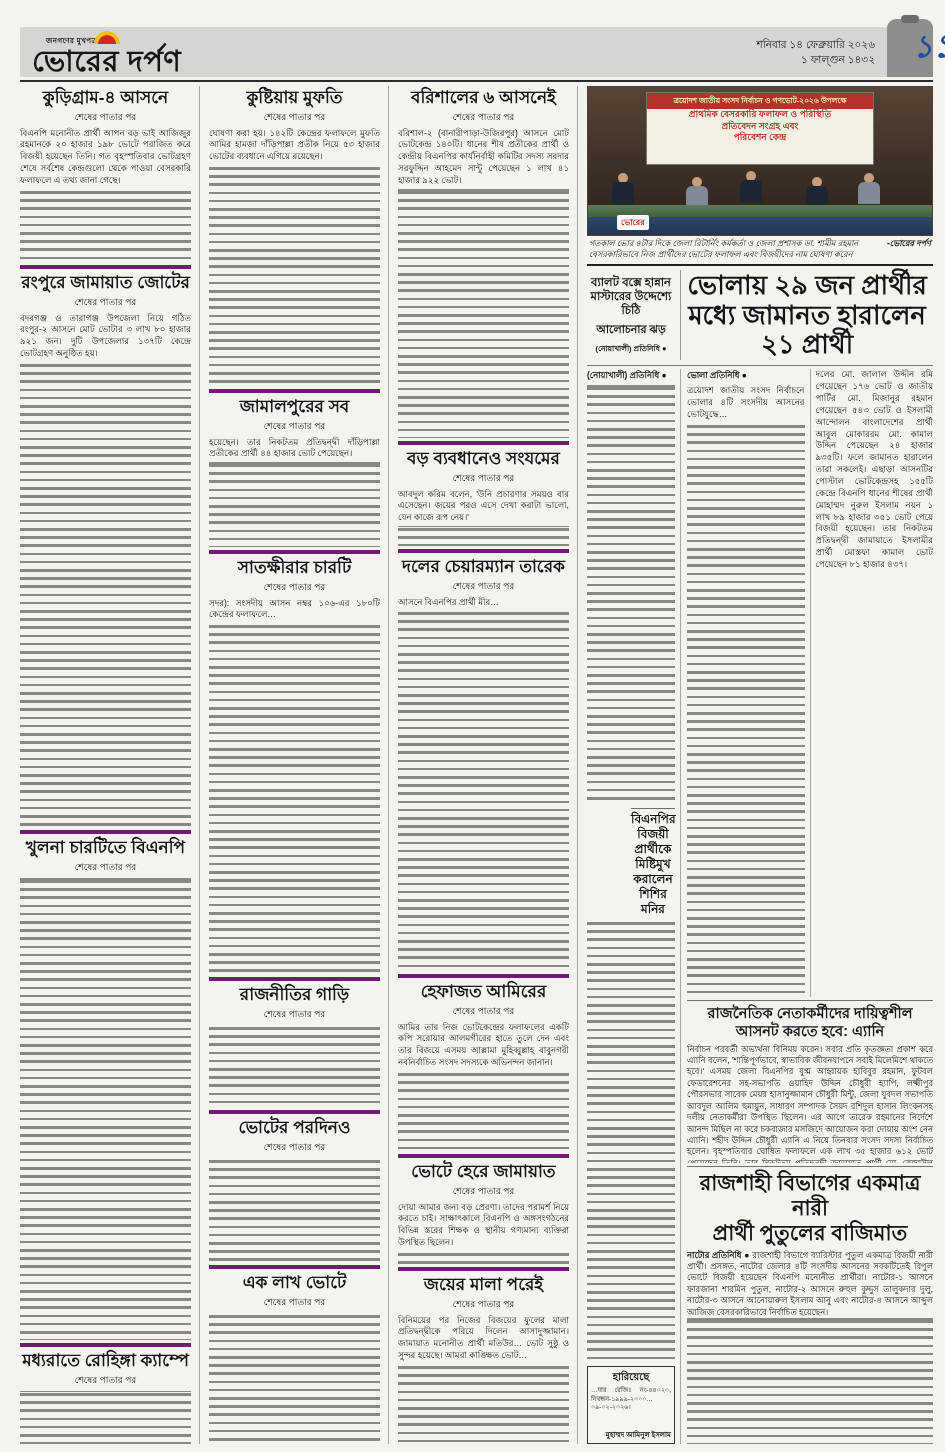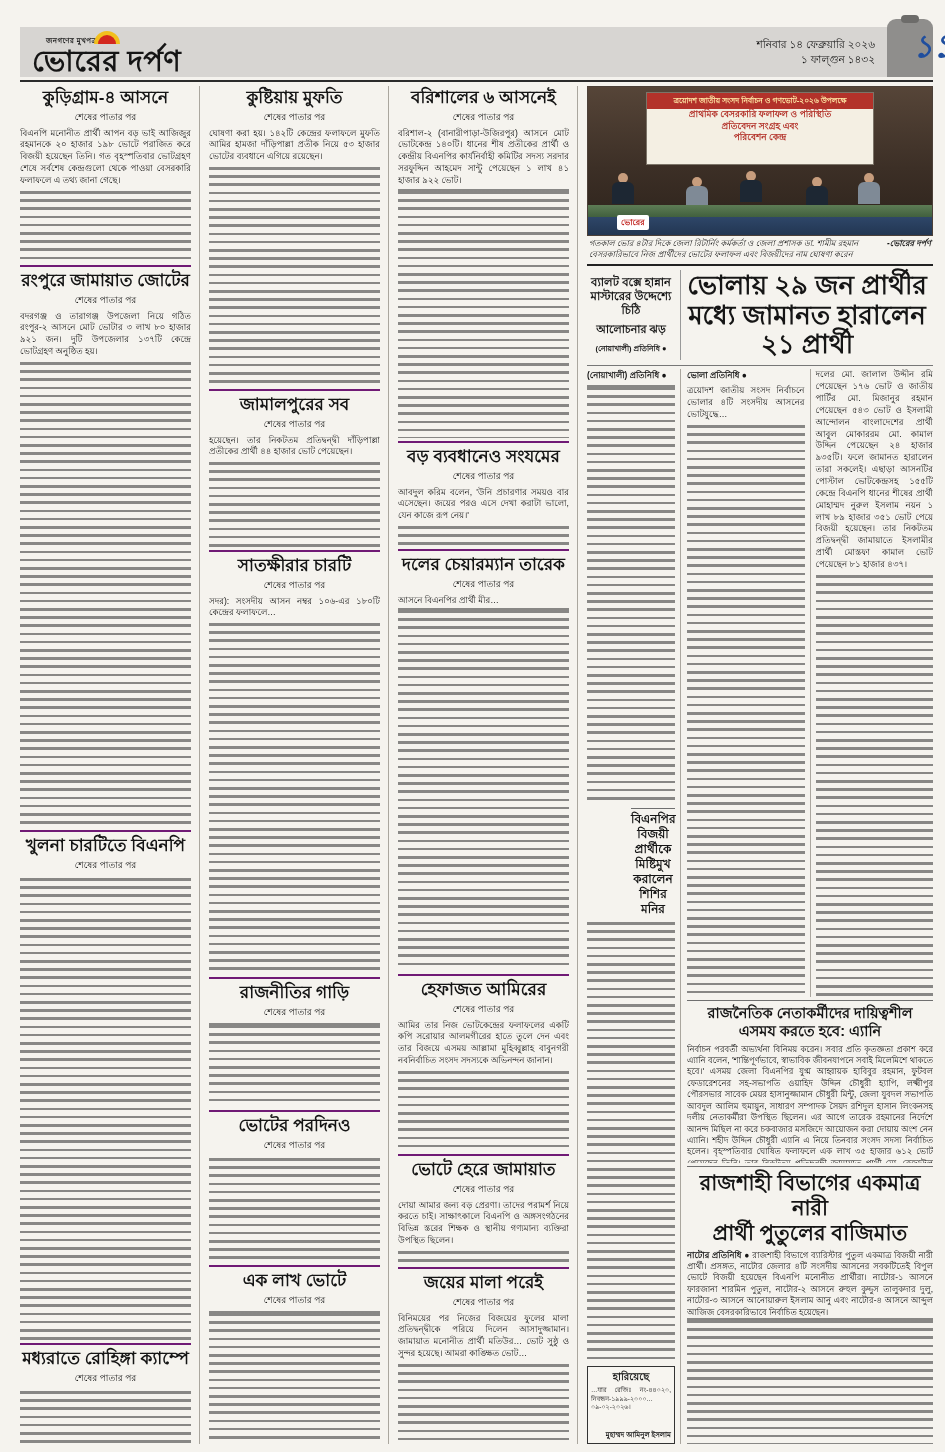--- a/index.html
+++ b/index.html
@@ -36,21 +36,21 @@
 
   
   .content{
     position:absolute; left:20px; right:12px; top:86px; bottom:8px;
     display:grid; grid-template-columns:180px 180px 180px 1fr; column-gap:9px;
   }
   .ncol{ display:flex; flex-direction:column; border-right:1px solid #aaa69e; padding-right:8px; overflow:hidden; }
   .ncol:last-child{ border-right:none; padding-right:0; }
 
   .article{ display:flex; flex-direction:column; overflow:hidden; }
-  .article + .article{ border-top:2px solid #701a75; margin-top:3px; padding-top:2px; }
+  .article + .article{ border-top:4px solid #701a75; margin-top:3px; padding-top:2px; }
   .hl{ font-weight:bold; text-align:center; font-size:17px; line-height:1.15; padding:2px 0 1px; }
   .kick{ text-align:center; font-size:9px; padding:1px 0 3px; }
   .snip{ font-size:8.6px; line-height:1.38; text-align:justify; margin-bottom:2px; }
   .byline{ font-size:8.4px; font-weight:bold; margin-bottom:2px; }
   .filler{ flex:1; min-height:6px;
     background-image:repeating-linear-gradient(to bottom, rgba(28,28,28,.5) 0px, rgba(28,28,28,.5) 2.6px, transparent 2.6px, transparent 8.2px);
     background-position:0 2px; }
 
   
   .photo{ position:relative; height:150px; border:1px solid #4c4038; overflow:hidden;
@@ -88,21 +88,21 @@
   .shishir-hl{ font-weight:bold; font-size:12px; text-align:center; line-height:1.25;
     border-top:1px solid #6f6f6f; margin-top:3px; padding:3px 0;margin-left:44px; }
   .lost-box{ border:1.5px solid #333; margin-top:3px; height:78px; padding:2px 3px;
     display:flex; flex-direction:column; background:#f7f5f0; }
   .lost-title{ font-weight:bold; font-size:10px; text-align:center; }
   .lost-snip{ font-size:6.4px; line-height:1.35; text-align:justify; flex:1; overflow:hidden; }
   .lost-sig{ font-size:7px; font-weight:bold; text-align:right; }
 
   .vola-row{ height:628px; display:flex; overflow:hidden; }
   .volaB{ flex:1; display:flex; flex-direction:column; border-right:1px solid #aaa69e; padding-right:5px; }
-  .volaC{ flex:1; display:flex; flex-direction:column; padding-left:5px; }
+  .volaC{ flex:1; display:flex; flex-direction:column; padding-left:5px;align-items:flex-end; }
 
   .anni{ border-top:1px solid #6f6f6f; margin-top:3px; padding-top:3px; height:163px;
     display:flex; flex-direction:column; overflow:hidden; }
   .anni-hl{ font-weight:bold; font-size:14.5px; text-align:center; line-height:1.25; }
   .anni-body{ font-size:8.4px; line-height:1.36; text-align:justify; margin-top:3px; flex:1; overflow:hidden; }
 
   .rajshahi{ border-top:1px solid #6f6f6f; margin-top:3px; padding-top:4px; flex:1;
     display:flex; flex-direction:column; overflow:hidden; }
   .raj-hl{ font-weight:bold; font-size:21px; text-align:center; line-height:1.18; }
   .raj-body{ font-size:8.4px; line-height:1.36; text-align:justify; margin-top:4px; }
@@ -286,21 +286,21 @@
               <div class="filler"></div>
             </div>
             <div class="volaC">
               <p class="snip">দলের মো. জালাল উদ্দীন রমি পেয়েছেন ১৭৬ ভোট ও জাতীয় পার্টির মো. মিজানুর রহমান পেয়েছেন ৫৪৩ ভোট ও ইসলামী আন্দোলন বাংলাদেশের প্রার্থী আবুল মোকাররম মো. কামাল উদ্দিন পেয়েছেন ২৪ হাজার ৯৩৫টি। ফলে জামানত হারালেন তারা সকলেই। এছাড়া আসনটির পোস্টাল ভোটকেন্দ্রসহ ১৫৫টি কেন্দ্রে বিএনপি ধানের শীষের প্রার্থী মোহাম্মদ নুরুল ইসলাম নয়ন ১ লাখ ৮৯ হাজার ৩৫১ ভোট পেয়ে বিজয়ী হয়েছেন। তার নিকটতম প্রতিদ্বন্দ্বী জামায়াতে ইসলামীর প্রার্থী মোস্তফা কামাল ভোট পেয়েছেন ৮১ হাজার ৪৩৭।</p>
               <div class="filler"></div>
             </div>
           </div>
 
           <section class="anni">
             <div class="anni-hl">রাজনৈতিক নেতাকর্মীদের দায়িত্বশীল</div>
-            <div class="anni-hl">এসময করতে হবে: এ্যানি</div>
+            <div class="anni-hl">আসনট করতে হবে: এ্যানি</div>
             <p class="anni-body">নির্বাচন পরবর্তী অভ্যর্থনা বিনিময় করেন। সবার প্রতি কৃতজ্ঞতা প্রকাশ করে এ্যানি বলেন, 'শান্তিপূর্ণভাবে, স্বাভাবিক জীবনযাপনে সবাই মিলেমিশে থাকতে হবে।' এসময় জেলা বিএনপির যুগ্ম আহ্বায়ক হাবিবুর রহমান, ফুটবল ফেডারেশনের সহ-সভাপতি ওয়াহিদ উদ্দিন চৌধুরী হ্যাপি, লক্ষ্মীপুর পৌরসভার সাবেক মেয়র হাসানুজ্জামান চৌধুরী মিন্টু, জেলা যুবদল সভাপতি আবদুল আলিম হুমায়ুন, সাধারণ সম্পাদক সৈয়দ রশিদুল হাসান লিংকনসহ দলীয় নেতাকর্মীরা উপস্থিত ছিলেন। এর আগে তারেক রহমানের নির্দেশে আনন্দ মিছিল না করে চকবাজার মসজিদে আয়োজন করা দোয়ায় অংশ নেন এ্যানি। শহীদ উদ্দিন চৌধুরী এ্যানি এ নিয়ে তিনবার সংসদ সদস্য নির্বাচিত হলেন। বৃহস্পতিবার ঘোষিত ফলাফলে এক লাখ ৩৫ হাজার ৬১২ ভোট পেয়েছেন তিনি। তার নিকটতম প্রতিদ্বন্দ্বী জামায়াত প্রার্থী মো. রেজাউল করিম পেয়েছেন এক লাখ ২২ হাজার ৮০২ ভোট।</p>
           </section>
 
           <section class="rajshahi">
             <div class="raj-hl">রাজশাহী বিভাগের একমাত্র নারী</div>
             <div class="raj-hl">প্রার্থী পুতুলের বাজিমাত</div>
             <p class="raj-body">
               <span class="byline-inline">নাটোর প্রতিনিধি ●</span>
               <span>রাজশাহী বিভাগে ব্যারিস্টার পুতুল একমাত্র বিজয়ী নারী প্রার্থী। প্রসঙ্গত, নাটোর জেলার ৪টি সংসদীয় আসনের সবকটিতেই বিপুল ভোটে বিজয়ী হয়েছেন বিএনপি মনোনীত প্রার্থীরা। নাটোর-১ আসনে ফারজানা শারমিন পুতুল, নাটোর-২ আসনে রুহুল কুদ্দুস তালুকদার দুলু, নাটোর-৩ আসনে আনোয়ারুল ইসলাম আনু এবং নাটোর-৪ আসনে আব্দুল আজিজ বেসরকারিভাবে নির্বাচিত হয়েছেন।</span>
             </p>

